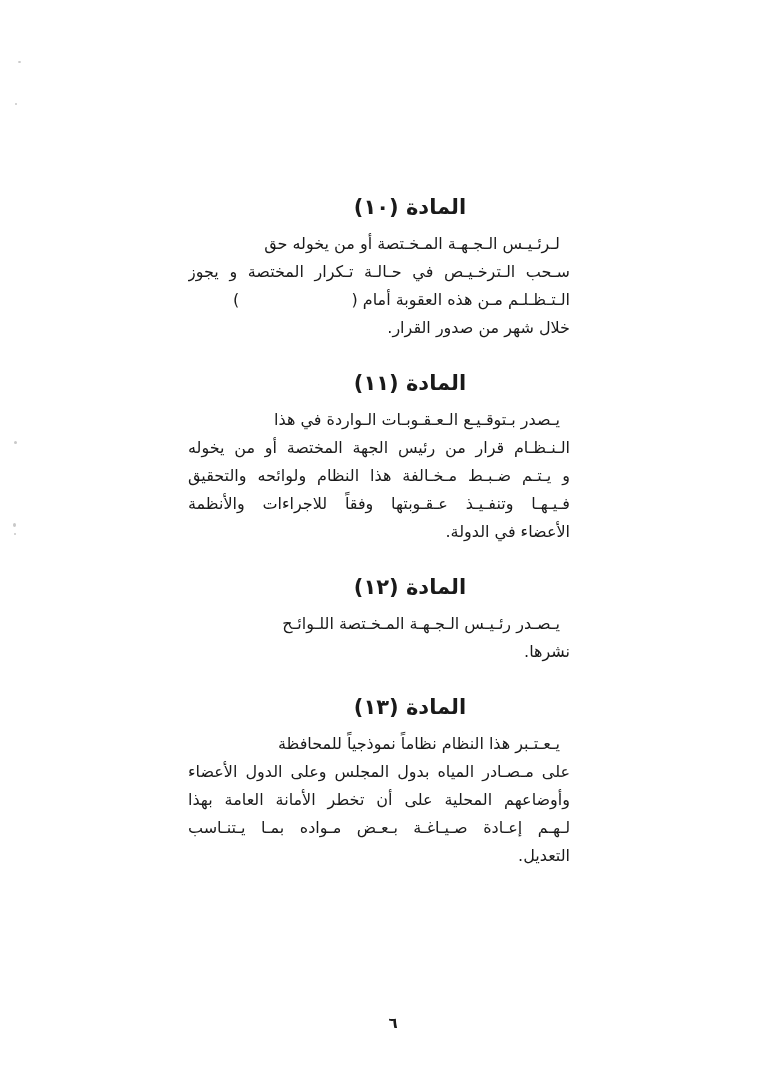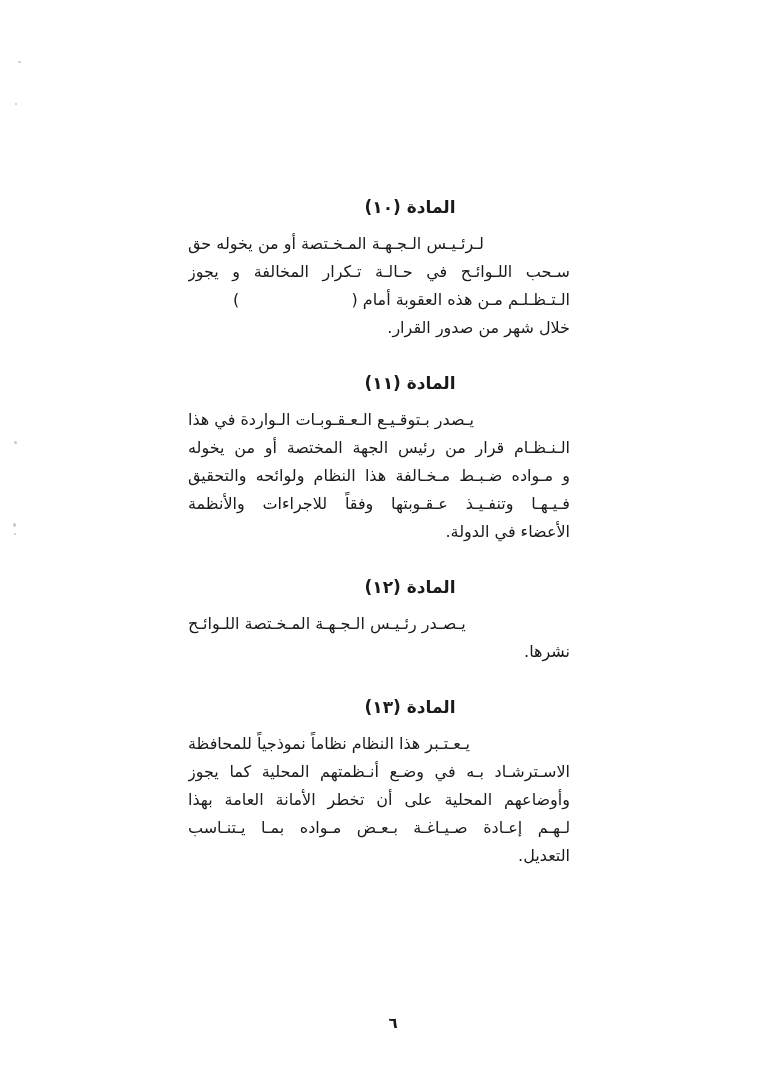--- a/index.html
+++ b/index.html
@@ -21,40 +21,40 @@
   .content {
     position: absolute;
     top: 192px;
     right: 188px;
     width: 382px;
   }
   .article {
     margin-bottom: 26px;
   }
   .heading {
-    font-size: 17px;
+    font-size: 21px;
     font-weight: bold;
     line-height: 30px;
     text-align: center;
     transform: translateX(31px);
     margin: 0 0 8px 0;
   }
   .line {
     font-size: 16px;
     line-height: 28px;
     overflow: hidden;
     white-space: nowrap;
   }
   .line.justify {
     white-space: normal;
     text-align: justify;
     text-align-last: justify;
   }
   .line.first {
-    text-align: left;
+    text-align: right;
     padding-right: 10px;
   }
   .line.last {
     text-align: right;
   }
   .line.gap-line {
     display: flex;
     justify-content: space-between;
     align-items: baseline;
     padding-left: 45px;
@@ -89,48 +89,48 @@
   <span class="speck s2"></span>
   <span class="speck s3"></span>
   <span class="speck s4"></span>
   <span class="speck s5"></span>
 
   <div class="content">
 
     <section class="article">
       <h2 class="heading">المادة (١٠)</h2>
       <div class="line first">لـرئـيـس الـجـهـة المـخـتصة أو من يخوله حق</div>
-      <div class="line justify">سـحب اللـوائـح في حـالـة تـكرار المخالفة و يجوز</div>
+      <div class="line justify">سـحب الـترخـيـص في حـالـة تـكرار المختصة و يجوز</div>
       <div class="line gap-line">
         <span>الـتـظـلـم مـن هذه العقوبة أمام (</span>
         <span class="gap"></span>
         <span>)</span>
       </div>
       <div class="line last">خلال شهر من صدور القرار.</div>
     </section>
 
     <section class="article">
       <h2 class="heading">المادة (١١)</h2>
       <div class="line first">يـصدر بـتوقـيـع الـعـقـوبـات الـواردة في هذا</div>
       <div class="line justify">الـنـظـام قرار من رئيس الجهة المختصة أو من يخوله</div>
-      <div class="line justify">و مـواده ضـبـط مـخـالفة هذا النظام ولوائحه والتحقيق</div>
+      <div class="line justify">و يـتـم ضـبـط مـخـالفة هذا النظام ولوائحه والتحقيق</div>
       <div class="line justify">فـيـهـا وتنفـيـذ عـقـوبتها وفقاً للاجراءات والأنظمة</div>
       <div class="line last">الأعضاء في الدولة.</div>
     </section>
 
     <section class="article">
       <h2 class="heading">المادة (١٢)</h2>
       <div class="line first">يـصـدر رئـيـس الـجـهـة المـخـتصة اللـوائـح</div>
       <div class="line last">نشرها.</div>
     </section>
 
     <section class="article">
       <h2 class="heading">المادة (١٣)</h2>
       <div class="line first">يـعـتـبر هذا النظام نظاماً نموذجياً للمحافظة</div>
-      <div class="line justify">الاسـترشـاد بـه في وضـع أنـظمتهم المحلية كما يجوز</div>
+      <div class="line justify">على مـصـادر المياه بدول المجلس وعلى الدول الأعضاء</div>
       <div class="line justify">وأوضاعهم المحلية على أن تخطر الأمانة العامة بهذا</div>
       <div class="line justify">لـهـم إعـادة صـيـاغـة بـعـض مـواده بمـا يـتنـاسب</div>
       <div class="line last">التعديل.</div>
     </section>
 
   </div>
 
   <div class="page-number">٦</div>
 
 </div>

